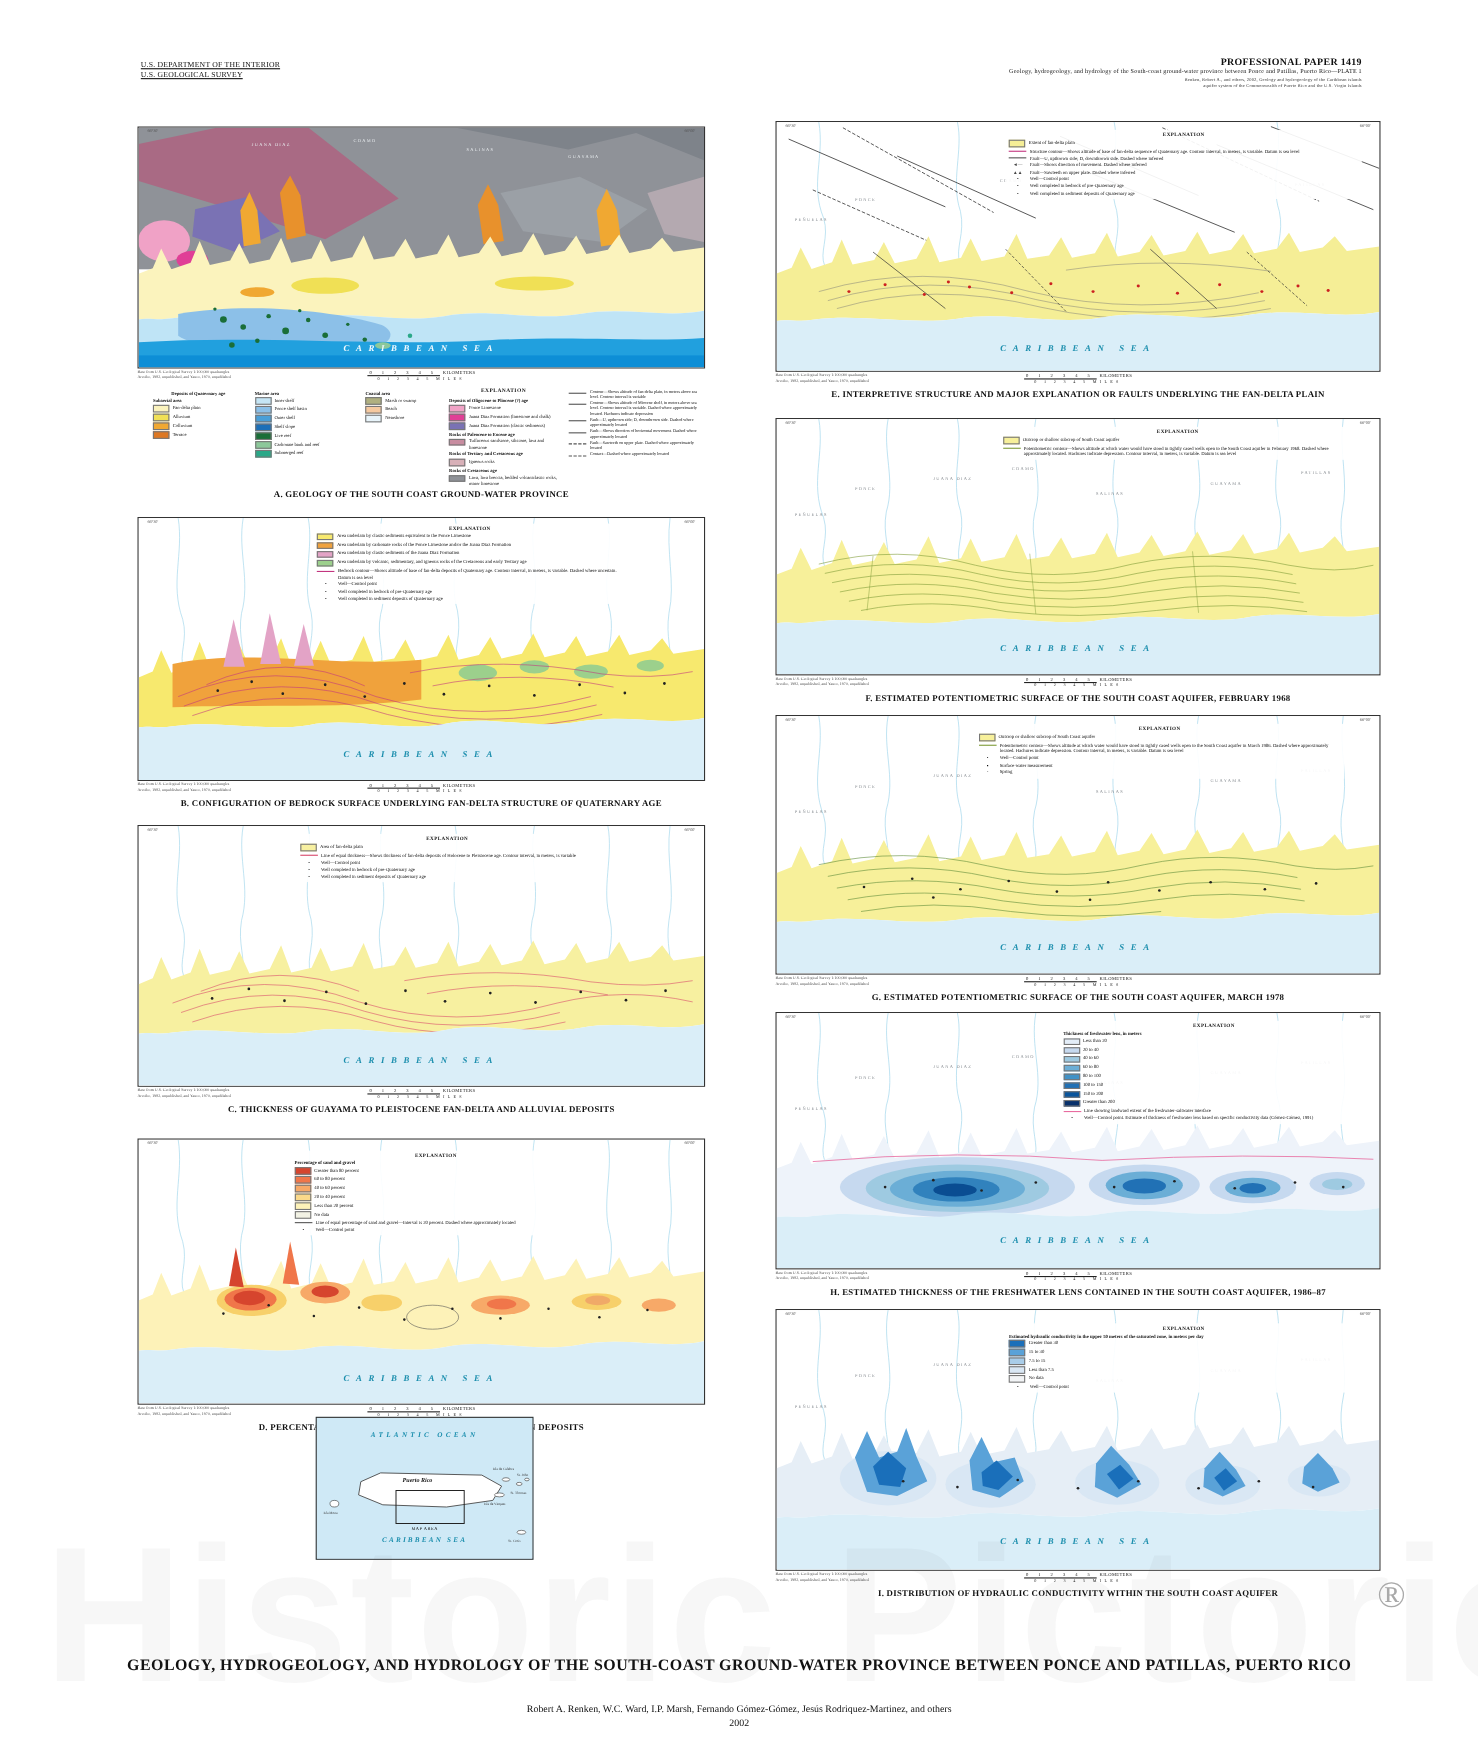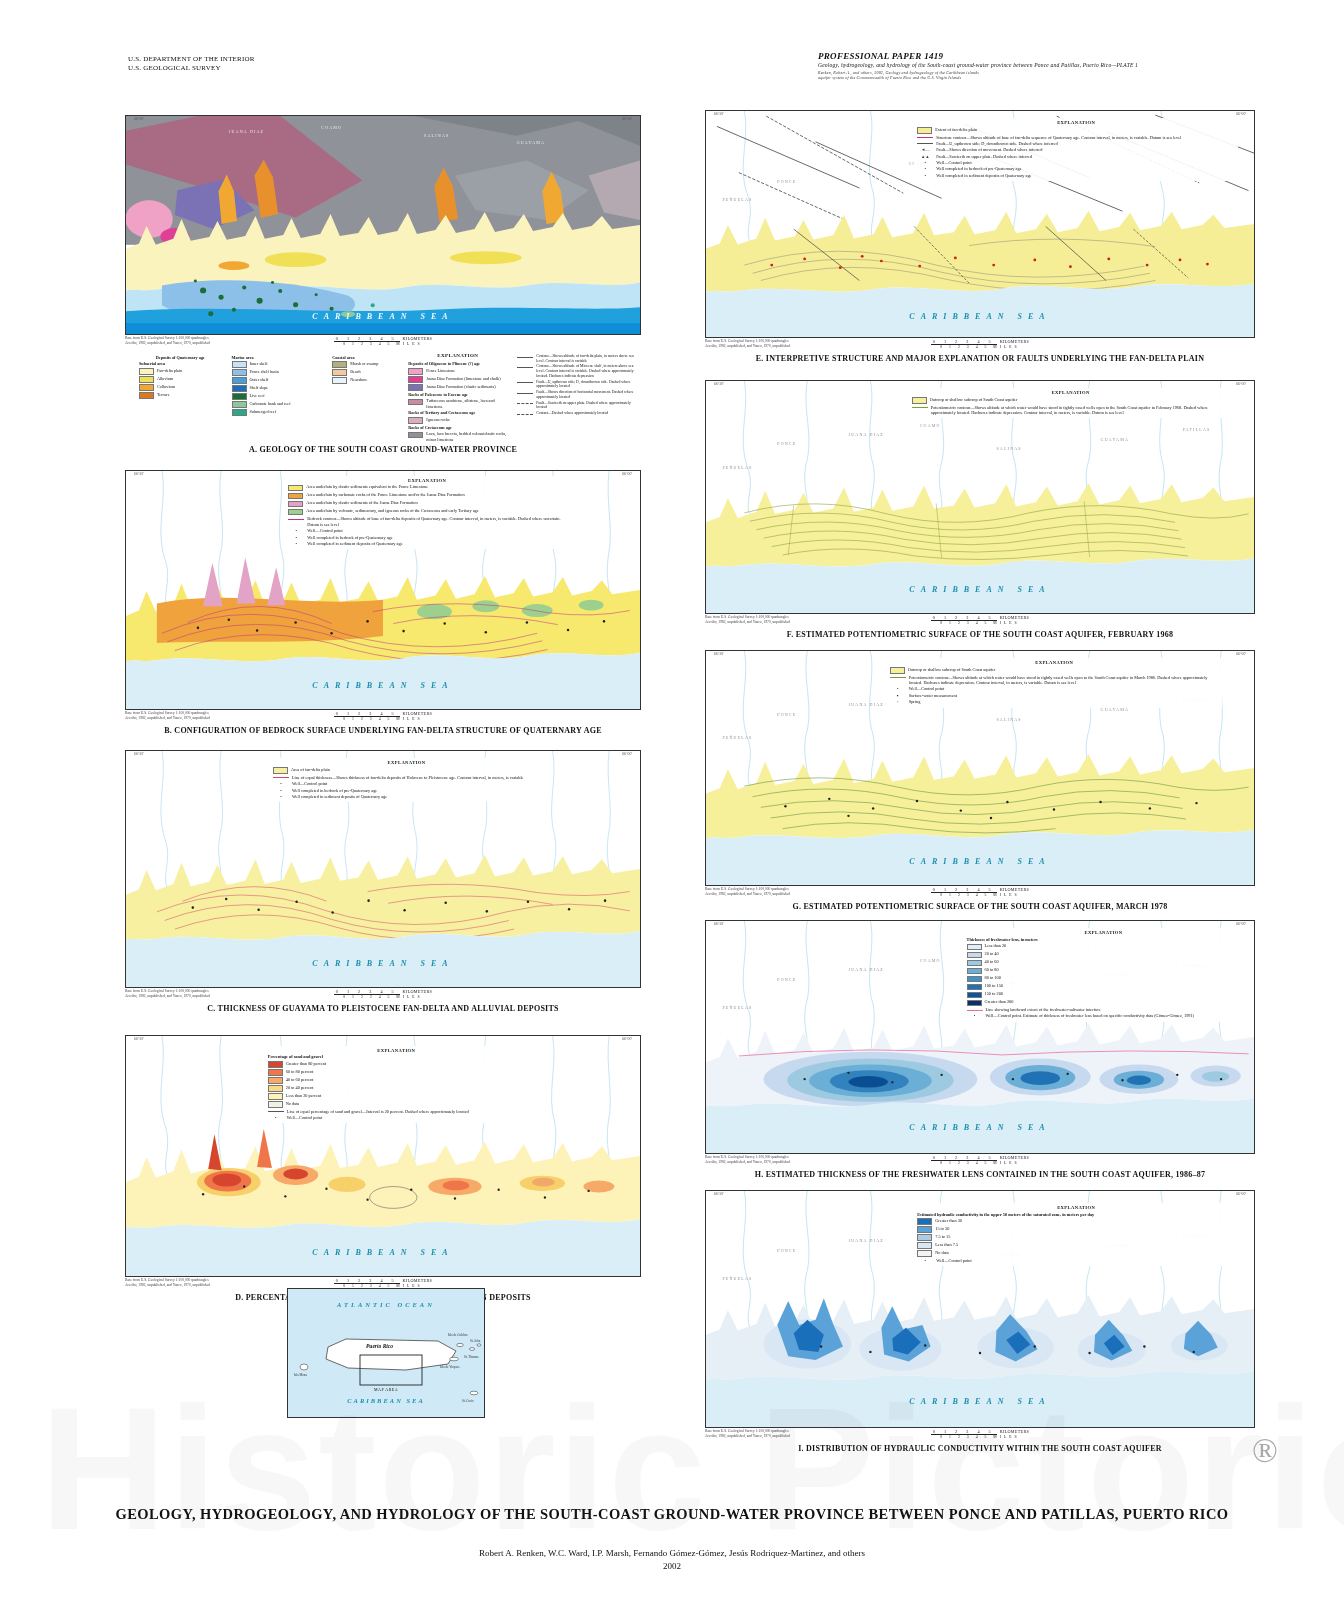--- a/index.html
+++ b/index.html
@@ -1,19 +1,19 @@
 <!DOCTYPE html>
 <html><head>
 <meta charset="utf-8">
 <style>
   html,body{margin:0;padding:0;background:#e8e8e8;}
   .page{position:relative;width:1344px;height:1600px;background:#ffffff;overflow:hidden;
         font-family:"Liberation Serif",serif;color:#111;}
   .hdr{position:absolute;font-size:7px;line-height:1.35;letter-spacing:.2px;}
-  .hdr-right{text-align:left;font-style:italic;}
+  .hdr-right{text-align:right;}
   .hdr-right .pp{font-size:9px;font-weight:bold;letter-spacing:.3px;}
   .hdr-right .cit{font-size:5.5px;}
   .hdr-right .cit2{font-size:4px;color:#333;}
   .panel{position:absolute;}
   .mapbox{position:relative;border:1px solid #333;background:#fff;overflow:hidden;}
   .mapbox svg{position:absolute;left:0;top:0;width:100%;height:100%;}
   .cap{font-weight:bold;font-size:8px;text-align:center;letter-spacing:.25px;margin-top:2px;}
   .noterow{position:relative;display:flex;align-items:flex-start;margin-top:1px;height:13px;}
   .bnote{font-size:3.6px;color:#444;line-height:1.3;width:32%;}
   .scale{width:36%;text-align:center;font-size:4.2px;color:#222;}
@@ -55,21 +55,21 @@
   .inset .lab{position:absolute;font-size:4px;color:#1d8fae;z-index:3;}
   .inset .ocean{font-style:italic;font-weight:bold;letter-spacing:3px;font-size:6.5px;width:100%;text-align:center;}
   .inset .pr{color:#111;font-weight:bold;font-style:italic;font-size:5.5px;}
   .inset .mapa{color:#111;font-size:4px;letter-spacing:.5px;}
   .inset .isl{color:#333;font-size:3.2px;}
 </style>
 </head>
 <body>
 <div class="page">
 
-<div class="hdr" style="left:128px;top:55px;">
+<div class="hdr" style="left:128px;top:55px;text-decoration:underline;">
   <div>U.S. DEPARTMENT OF THE INTERIOR</div>
   <div>U.S. GEOLOGICAL SURVEY</div>
 </div>
 <div class="hdr hdr-right" style="right:106px;top:50px;width:420px;">
   <div class="pp">PROFESSIONAL PAPER 1419</div>
   <div class="cit">Geology, hydrogeology, and hydrology of the South-coast ground-water province between Ponce and Patillas, Puerto Rico—PLATE 1</div>
   <div class="cit2">Renken, Robert A., and others, 2002, Geology and hydrogeology of the Caribbean islands</div>
   <div class="cit2">aquifer system of the Commonwealth of Puerto Rico and the U.S. Virgin Islands</div>
 </div>
 

